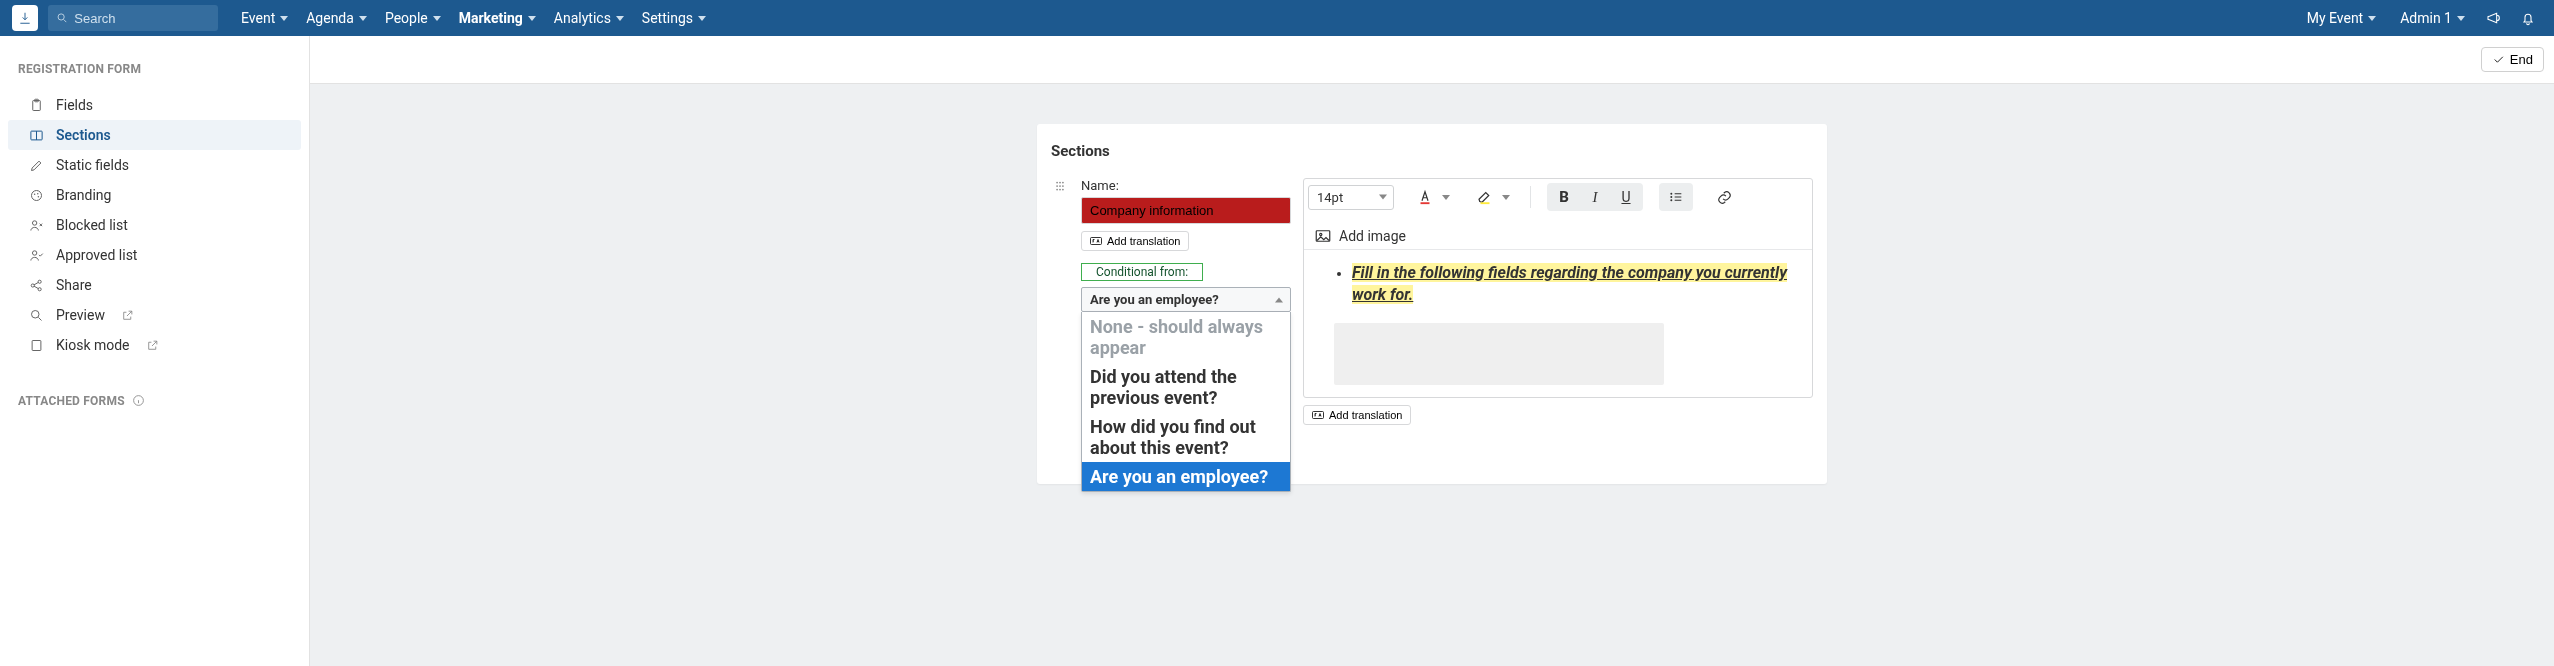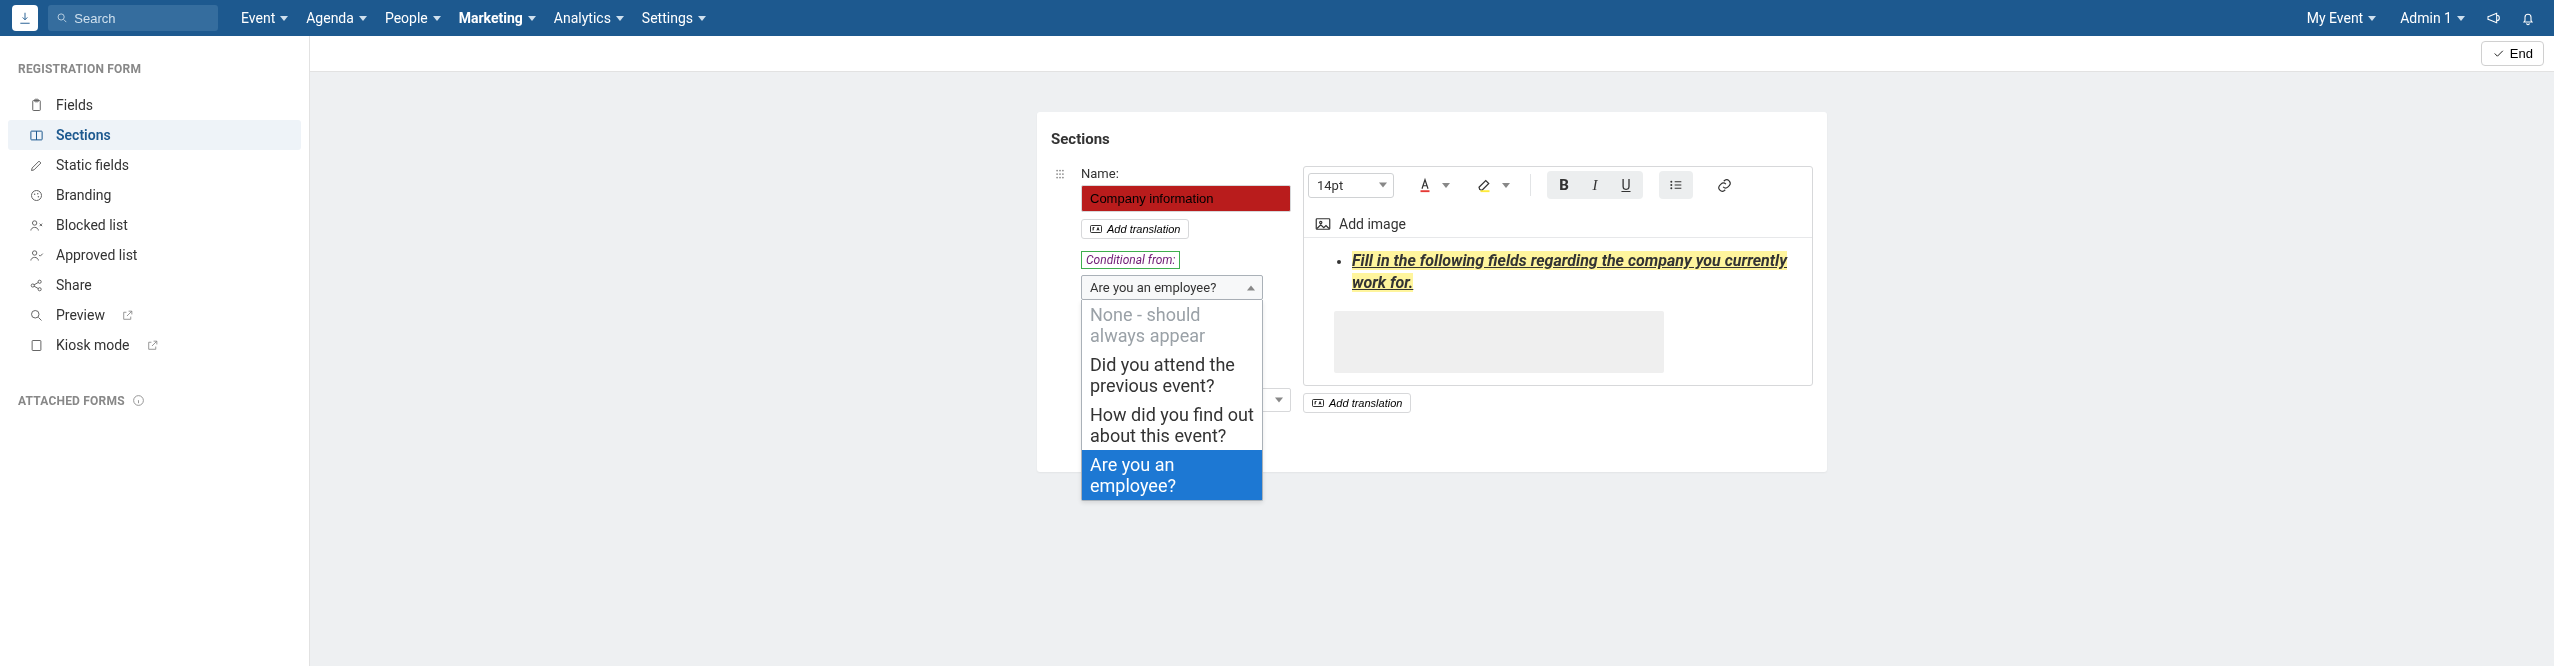--- a/index.html
+++ b/index.html
@@ -26,41 +26,41 @@
   .sidebar-title { font-size: 12px; font-weight: 700; color: #888; letter-spacing: 0.2px; margin: 6px 10px 14px 10px; }
   .sidebar-title .info-icon { margin-left: 4px; vertical-align: middle; }
   .side-item { display: flex; align-items: center; gap: 12px; padding: 7px 20px; border-radius: 3px; cursor: pointer; color: #333; }
   .side-item .icon { width: 16px; height: 16px; display: flex; align-items: center; justify-content: center; color: #666; flex-shrink: 0; }
   .side-item.active { background: #eef3f8; color: #1d598f; font-weight: 600; }
   .side-item.active .icon { color: #1d598f; }
   .side-item .ext { margin-left: 4px; color: #888; }
 
   
   .content { flex: 1; display: flex; flex-direction: column; }
-  .action-bar { background: #fff; border-bottom: 1px solid #e2e2e2; height: 36px; display: flex; align-items: center; justify-content: flex-end; padding: 0 10px; }
+  .action-bar { background: #fff; border-bottom: 1px solid #e2e2e2; height: 48px; display: flex; align-items: center; justify-content: flex-end; padding: 0 10px; }
   .end-btn { border: 1px solid #d0d0d0; border-radius: 4px; background: #fff; padding: 4px 10px; font-size: 13px; display: flex; align-items: center; gap: 5px; cursor: pointer; }
 
   .canvas { flex: 1; padding: 40px 60px; display: flex; justify-content: center; align-items: flex-start; }
 
   .panel { background: #fff; border-radius: 3px; width: 790px; padding: 18px 14px 22px 14px; box-shadow: 0 1px 2px rgba(0,0,0,0.05); }
   .panel-title { font-weight: 700; font-size: 15px; margin-bottom: 18px; }
   .panel-row { display: flex; align-items: flex-start; gap: 12px; }
   .drag-handle { width: 18px; color: #888; display: flex; align-items: center; justify-content: center; margin-top: 1px; }
 
   .col-left { flex: 0 0 210px; }
   .col-right { flex: 1; }
 
   .field-label { font-size: 13px; margin-bottom: 4px; color: #333; }
   .text-input { width: 100%; border: 1px solid #d7d8da; border-radius: 2px; padding: 5px 8px; font-size: 13px; background: #b91c1c; }
 
-  .small-btn { border: 1px solid #d7d8da; background: #fff; border-radius: 3px; padding: 3px 8px; font-size: 11px; cursor: pointer; display: inline-flex; align-items: center; gap: 5px; margin-top: 7px; font-style: italic; }
-
-  .cond-label { border: 1px solid #3fae4e; display: inline-block; padding: 1px 4px; margin-top: 12px; margin-bottom: 6px; font-size: 12px; color: #701a75; font-style: italic; }
-
-  .select-wrap { position: relative; width: 182px; }
+  .small-btn { border: 1px solid #d7d8da; background: #fff; border-radius: 3px; padding: 3px 8px; font-size: 11px; cursor: pointer; display: inline-flex; align-items: center; gap: 5px; margin-top: 7px; }
+
+  .cond-label { border: 1px solid #3fae4e; display: inline-block; padding: 1px 14px; margin-top: 12px; margin-bottom: 6px; font-size: 12px; color: #14532d; }
+
+  .select-wrap { position: relative; width: 210px; font-weight: bold; }
   .select-display { border: 1px solid #aab1b8; background: #f7f8f9; border-radius: 2px; padding: 4px 22px 4px 8px; font-size: 13px; position: relative; cursor: pointer; }
   .select-caret { position: absolute; right: 7px; top: 50%; transform: translateY(-50%); width: 0; height: 0; border-left: 4px solid transparent; border-right: 4px solid transparent; border-bottom: 5px solid #888; }
   .dropdown { position: absolute; top: 100%; left: 0; width: 100%; background: #fff; border: 1px solid #aab1b8; border-top: none; border-radius: 0 0 2px 2px; box-shadow: 0 2px 4px rgba(0,0,0,0.1); z-index: 10; }
   .dd-opt { padding: 4px 8px; font-size: 18px; cursor: pointer; }
   .dd-opt.none { color: #9aa1a7; }
   .dd-opt.sel { background: #1d78d3; color: #fff; }
 
   .under-dd { margin-top: 88px; }
   .under-select { border: 1px solid #d7d8da; background: #fff; border-radius: 2px; padding: 4px 22px 4px 8px; font-size: 12px; position: relative; width: 210px; }
   .under-caret { position: absolute; right: 7px; top: 50%; transform: translateY(-50%); width: 0; height: 0; border-left: 4px solid transparent; border-right: 4px solid transparent; border-top: 5px solid #888; }

